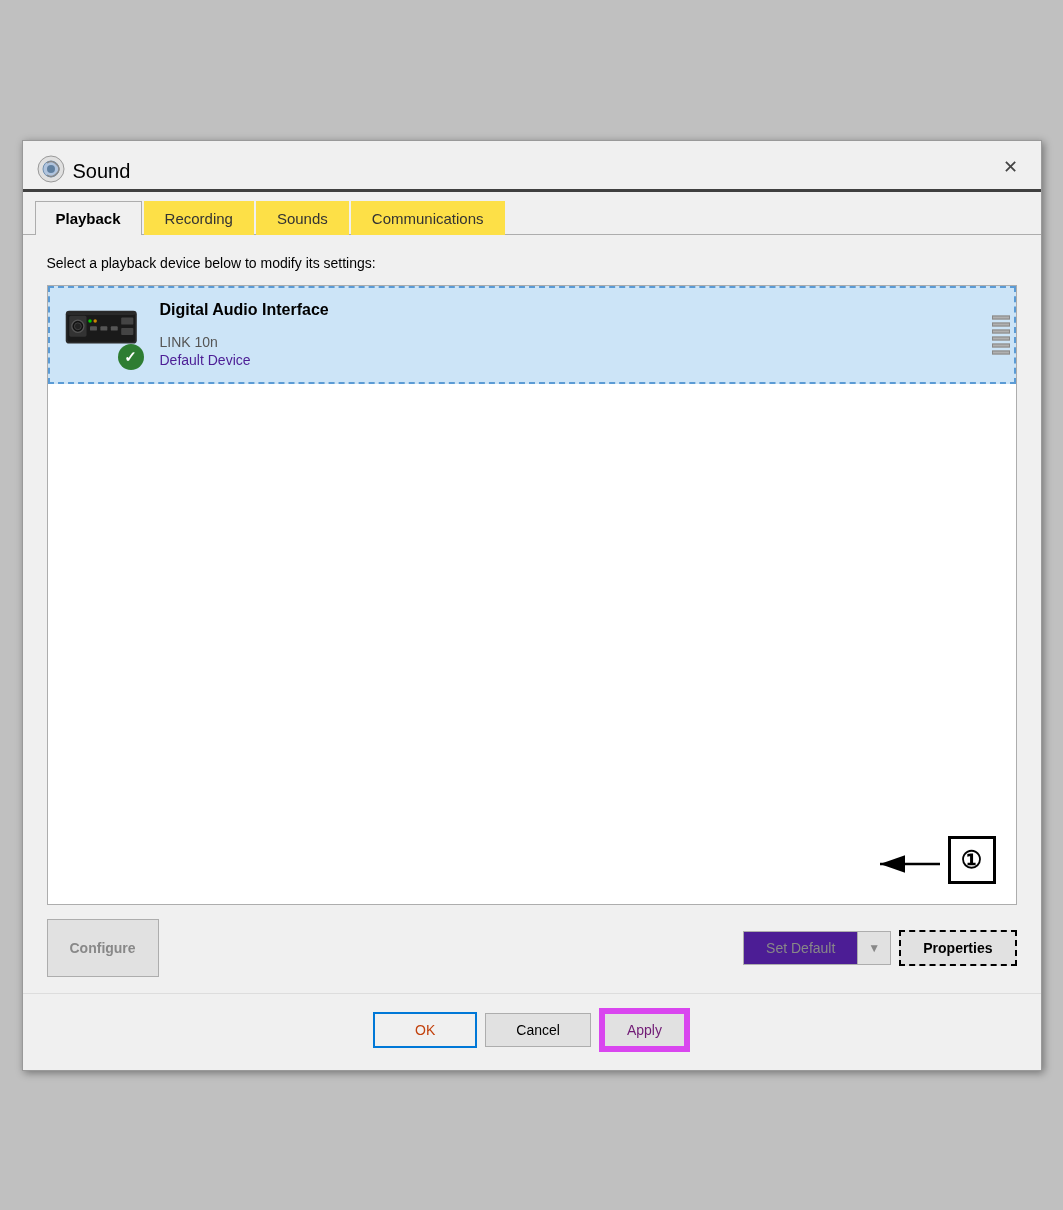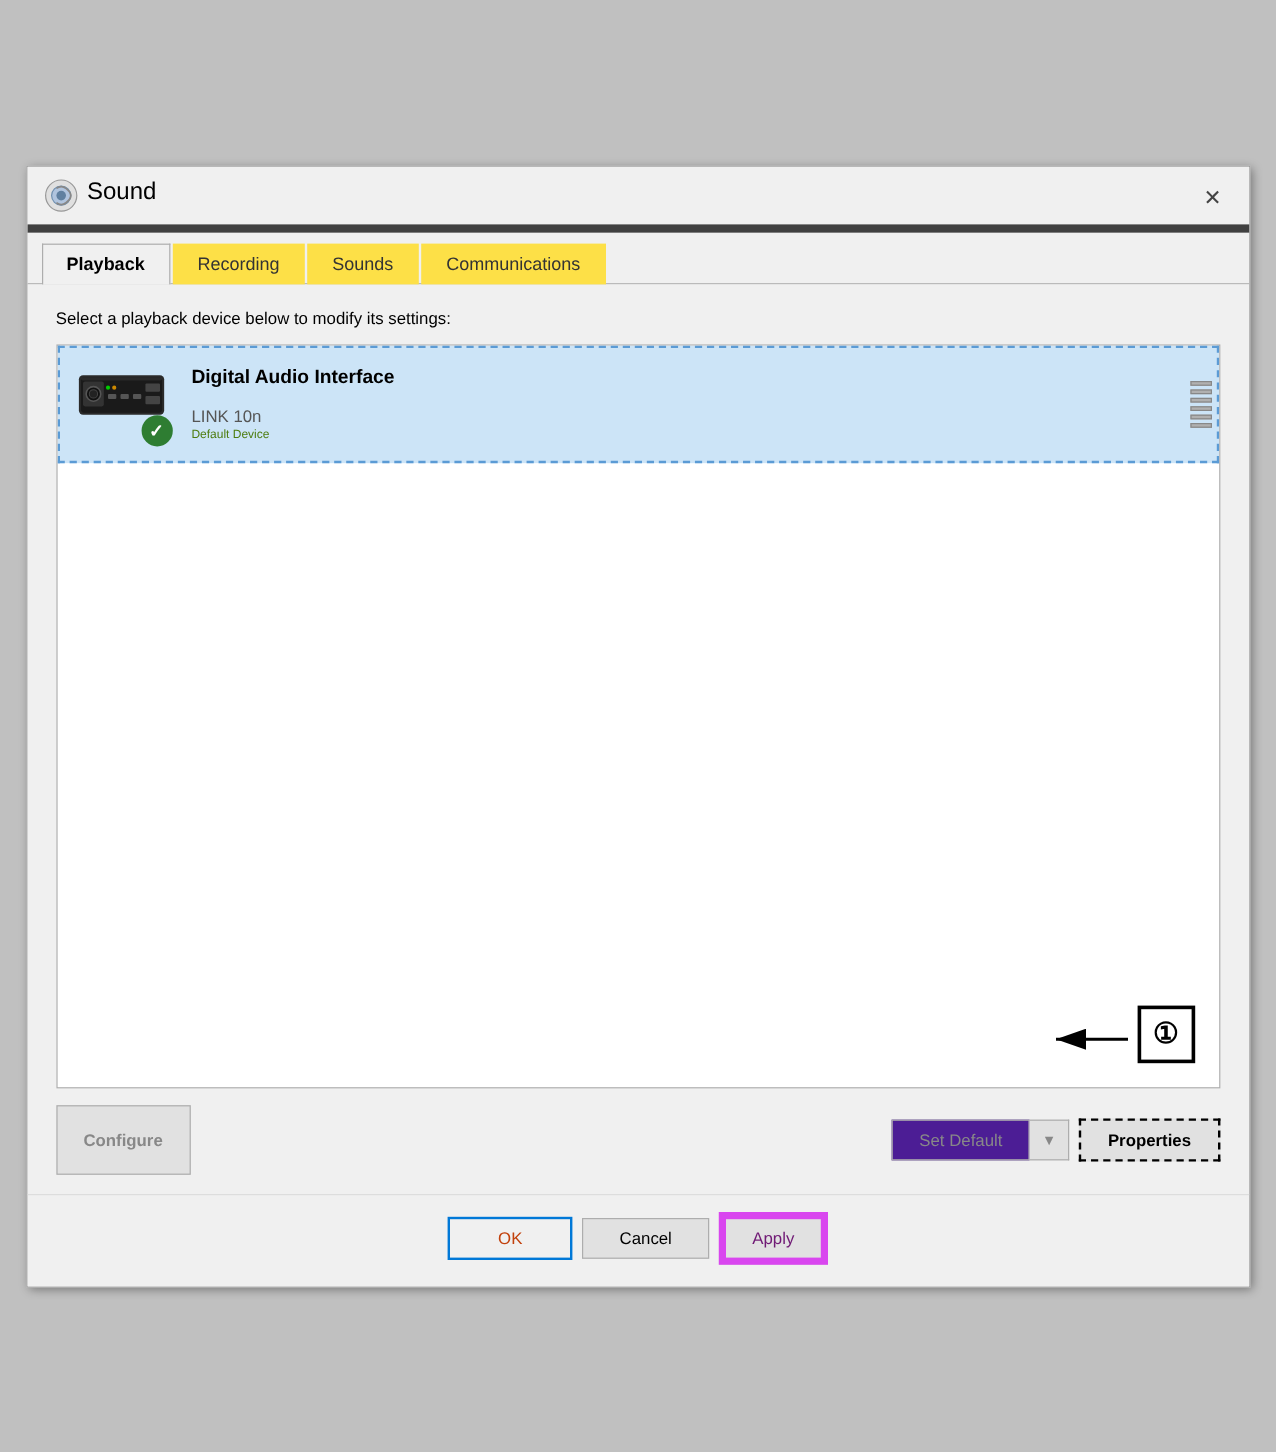--- a/index.html
+++ b/index.html
@@ -15,24 +15,24 @@
 
     .window {
       width: 1020px;
       background: #f0f0f0;
       border: 1px solid #999;
       box-shadow: 2px 2px 8px rgba(0,0,0,0.4);
     }
 
     .title-bar {
       display: flex;
-      align-items: flex-start;
+      align-items: flex-end;
       background: #f0f0f0;
       padding: 10px 14px 6px 14px;
-      border-bottom: 7px solid #404040;
+      border-bottom: 3px solid #404040;
     }
 
     .title-bar-icon {
       width: 28px;
       height: 28px;
       margin-right: 8px;
       flex-shrink: 0;
     }
 
     .title-bar-title {
@@ -158,22 +158,22 @@
       margin-bottom: 15px;
     }
 
     .device-sub {
       font-size: 14px;
       color: #555;
       margin-bottom: 2px;
     }
 
     .device-status {
-      font-size: 10px;
-      color: #4d7c0f;
+      font-size: 14px;
+      color: #4c1d95;
     }
 
     
     .scroll-decoration {
       position: absolute;
       right: 4px;
       top: 50%;
       transform: translateY(-50%);
       display: flex;
       flex-direction: column;

